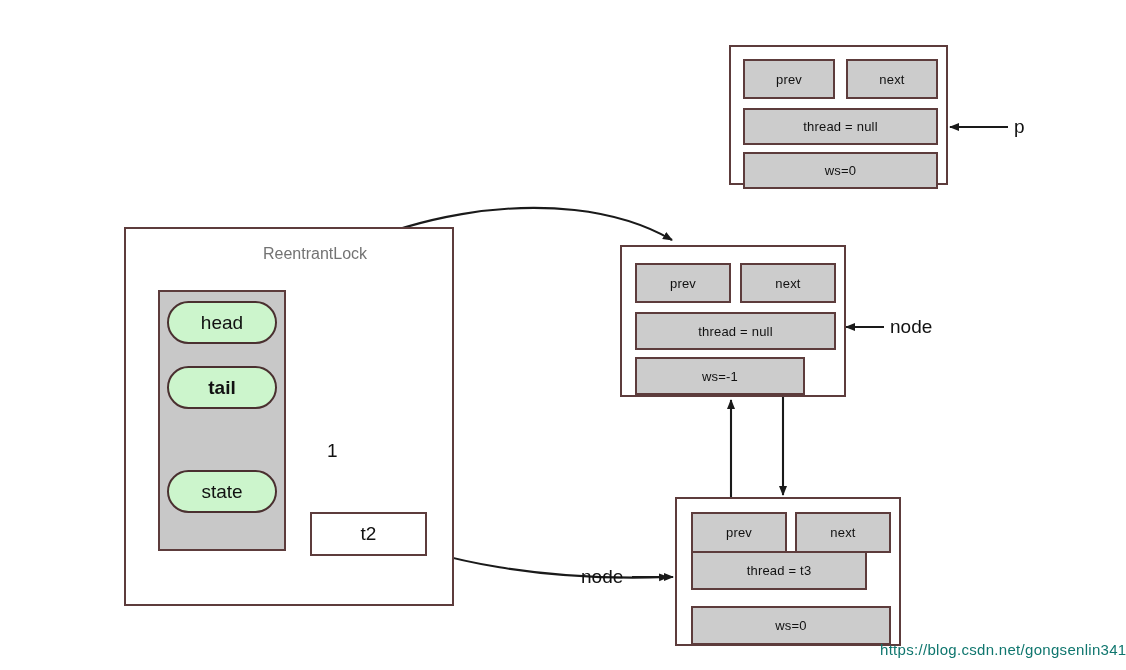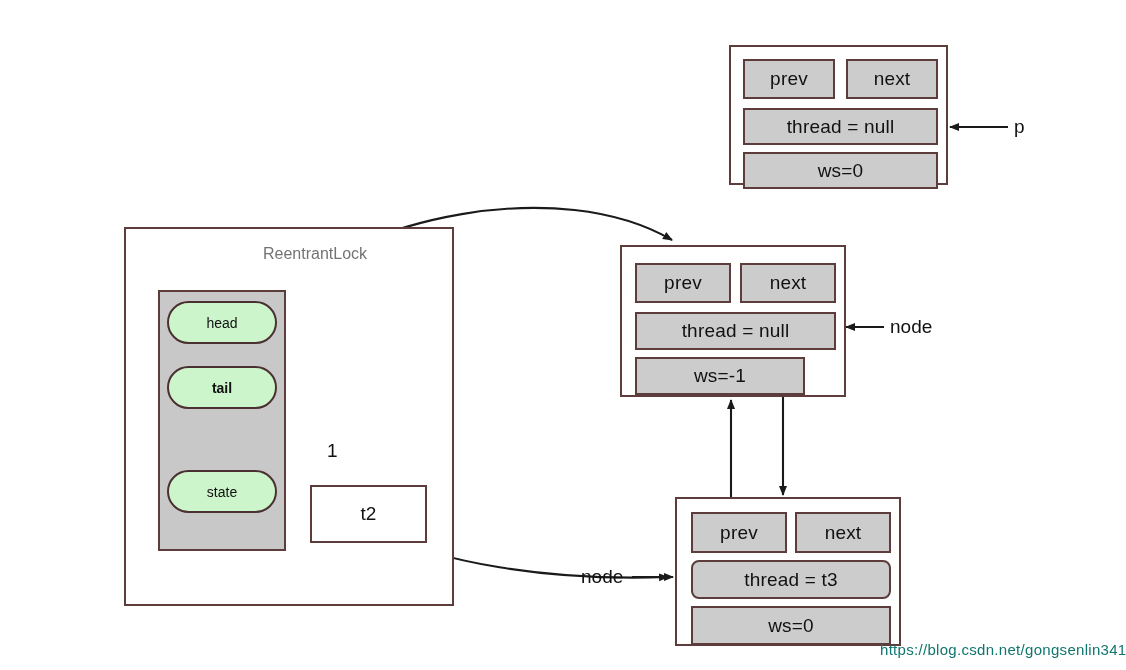--- a/index.html
+++ b/index.html
@@ -17,21 +17,21 @@
     border:2px solid #5d3c3c;
     background:#ffffff;
     box-sizing:border-box;
   }
   .slot{
     position:absolute;
     background:#cccccc;
     border:2px solid #5d3c3c;
     box-sizing:border-box;
     display:flex;align-items:center;justify-content:center;
-    font-size:19px;
+    font-size:13px;
     color:#111;
     letter-spacing:.2px;
     white-space:nowrap;
   }
 
   
   .lockbox{
     position:absolute;left:124px;top:227px;width:330px;height:379px;
     border:2px solid #5d3c3c;background:#fff;box-sizing:border-box;
   }
@@ -41,24 +41,24 @@
   }
   .graybox{
     position:absolute;left:158px;top:290px;width:128px;height:261px;
     background:#c8c8c8;border:2px solid #5d3c3c;box-sizing:border-box;
   }
   .pill{
     position:absolute;left:167px;width:110px;height:43px;
     background:#ccf5cc;border:2px solid #4a3030;border-radius:22px;
     box-sizing:border-box;
     display:flex;align-items:center;justify-content:center;
-    font-size:14px;color:#111;
+    font-size:19px;color:#111;
   }
   .t2box{
-    position:absolute;left:310px;top:485px;width:117px;height:58px;
+    position:absolute;left:310px;top:512px;width:117px;height:44px;
     border:2px solid #5d3c3c;background:#fff;box-sizing:border-box;
     display:flex;align-items:center;justify-content:center;font-size:19px;
   }
 
   
   .lbl{position:absolute;font-size:19px;color:#111;white-space:nowrap;}
 
   .watermark{
     position:absolute;left:880px;top:641px;
     font-size:15px;color:#0f766e;white-space:nowrap;letter-spacing:.3px;
@@ -107,21 +107,21 @@
     <div class="slot" style="left:13px;top:16px;width:96px;height:40px;">prev</div>
     <div class="slot" style="left:118px;top:16px;width:96px;height:40px;">next</div>
     <div class="slot" style="left:13px;top:65px;width:201px;height:38px;">thread = null</div>
     <div class="slot" style="left:13px;top:110px;width:170px;height:38px;">ws=-1</div>
   </div>
   <div class="lbl" style="left:890px;top:316px;">node</div>
 
   <div class="nodebox" style="left:675px;top:497px;width:226px;height:149px;">
     <div class="slot" style="left:14px;top:13px;width:96px;height:41px;">prev</div>
     <div class="slot" style="left:118px;top:13px;width:96px;height:41px;">next</div>
-    <div class="slot" style="left:14px;top:61px;width:200px;height:39px;border-radius:8px;">thread = t3</div>
+    <div class="slot" style="left:14px;top:52px;width:176px;height:39px;">thread = t3</div>
     <div class="slot" style="left:14px;top:107px;width:200px;height:39px;">ws=0</div>
   </div>
   <div class="lbl" style="left:581px;top:566px;">node</div>
 
   <div class="lockbox"></div>
   <div class="lock-title">ReentrantLock</div>
 
   <div class="graybox"></div>
 
   <div class="pill" style="top:301px;">head</div>

